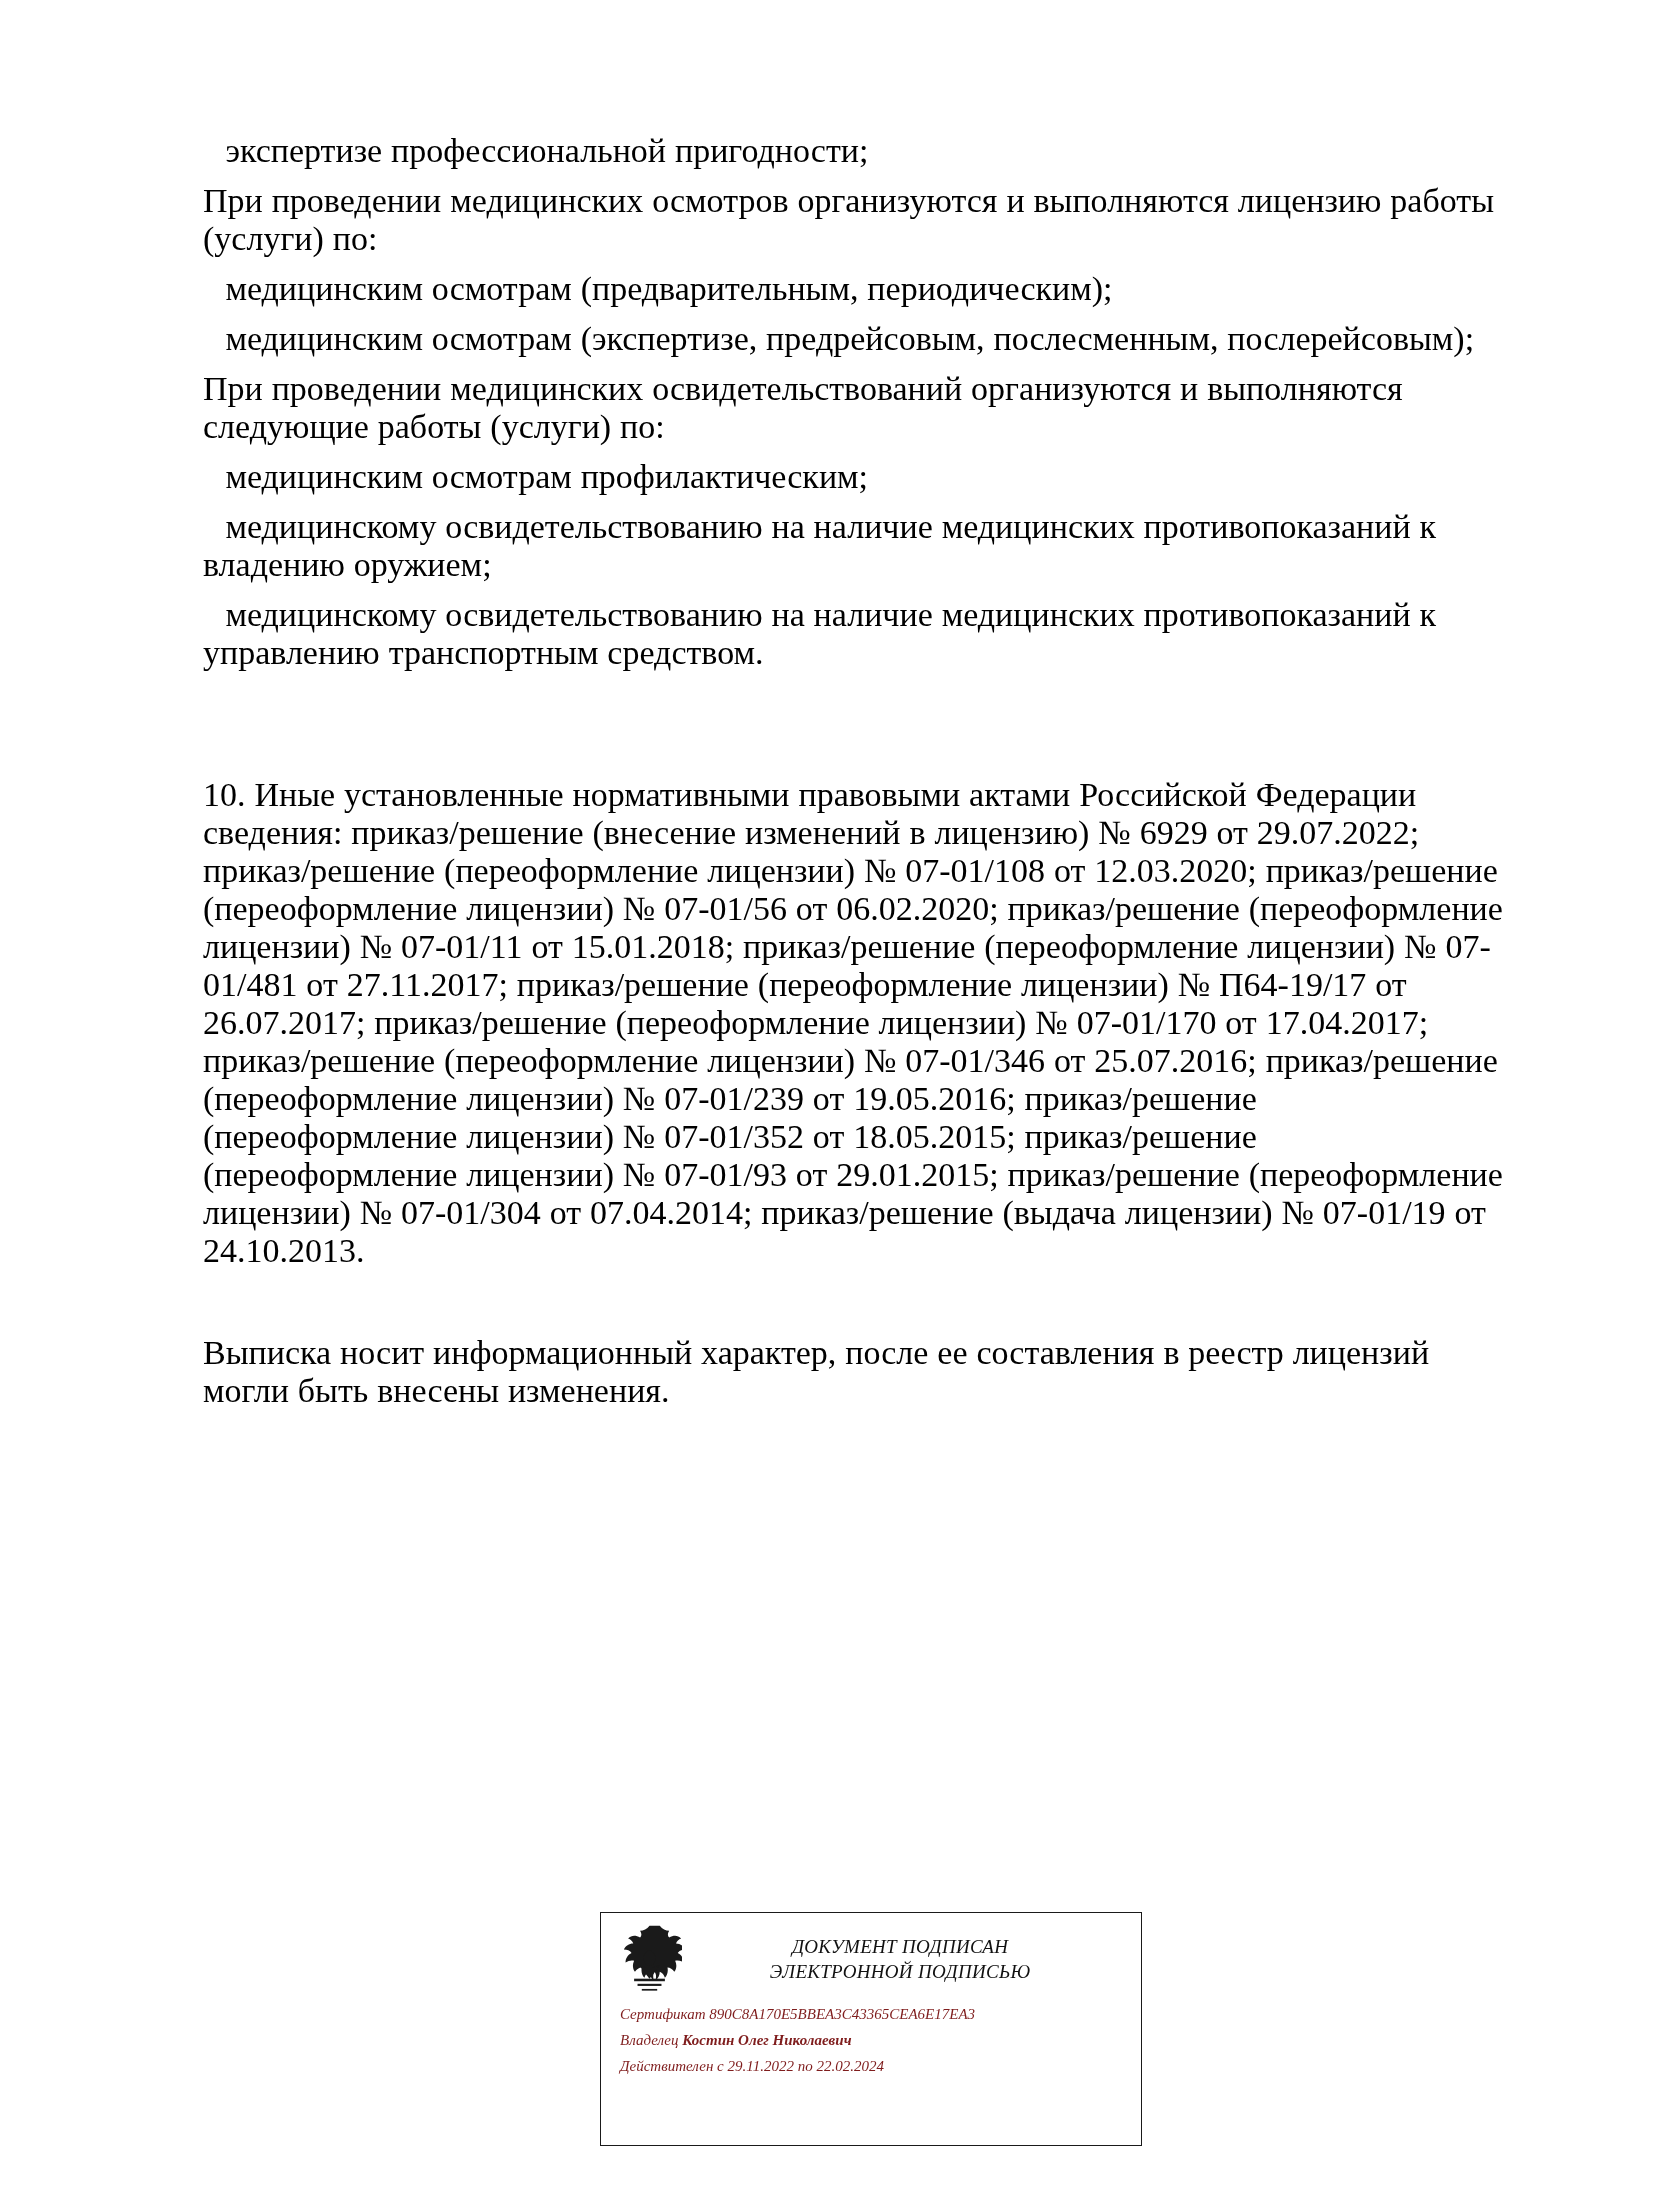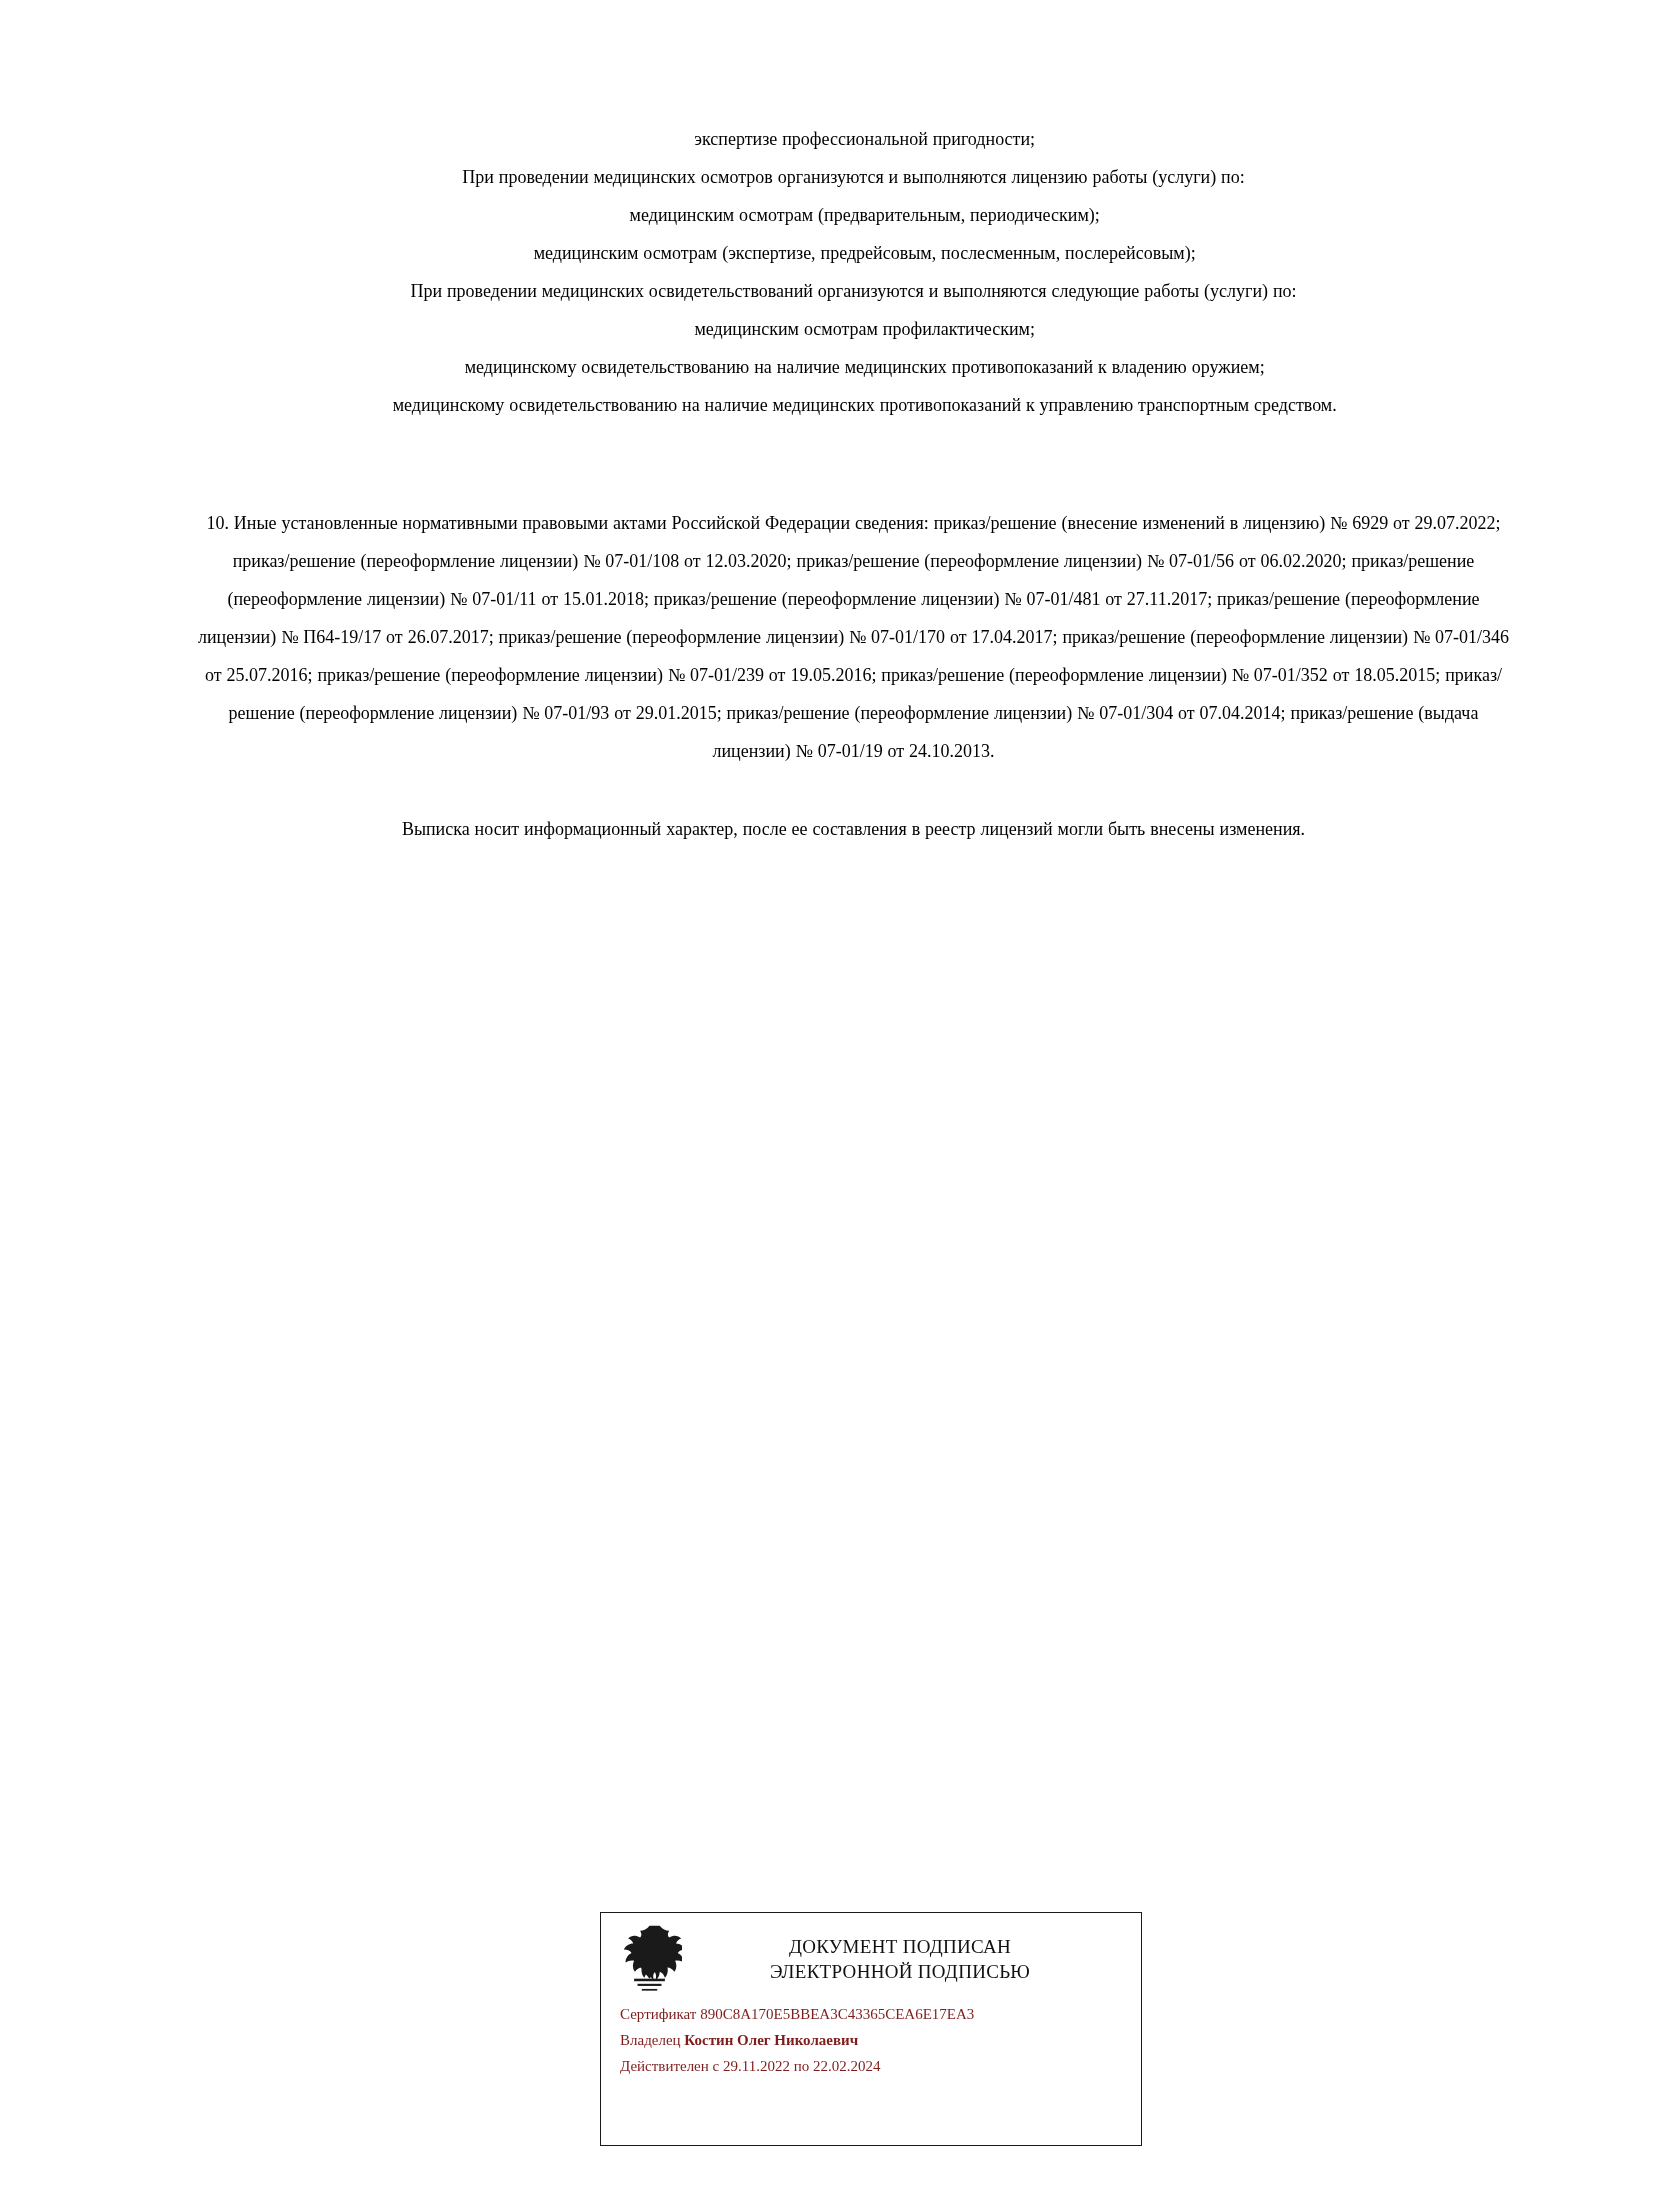--- a/index.html
+++ b/index.html
@@ -23,41 +23,42 @@
     height: 2203px;
     background: #ffffff;
   }
   .content {
     position: absolute;
     left: 191px;
     top: 120px;
     width: 1325px;
   }
   .para {
-    font-size: 18px;
+    font-size: 34px;
     line-height: 38px;
-    text-align: center;
-    margin: 0;
+    text-align: left;
+    margin: 12px;
     word-spacing: 0.4px;
   }
   .indent {
     text-indent: 22.4px;
   }
   .gap-med { height: 40px; }
 
   
   .stamp {
     position: absolute;
     left: 600px;
     top: 1912px;
     width: 542px;
     height: 234px;
     border: 1.7px solid #1a1a1a;
     box-sizing: border-box;
     background: #ffffff;
+    font-style: italic;
   }
   .stamp-top {
     display: flex;
     align-items: center;
     padding: 12px 8.6px 3.4px 15.5px;
     height: 83px;
     box-sizing: border-box;
   }
   .emblem {
     width: 65px;

